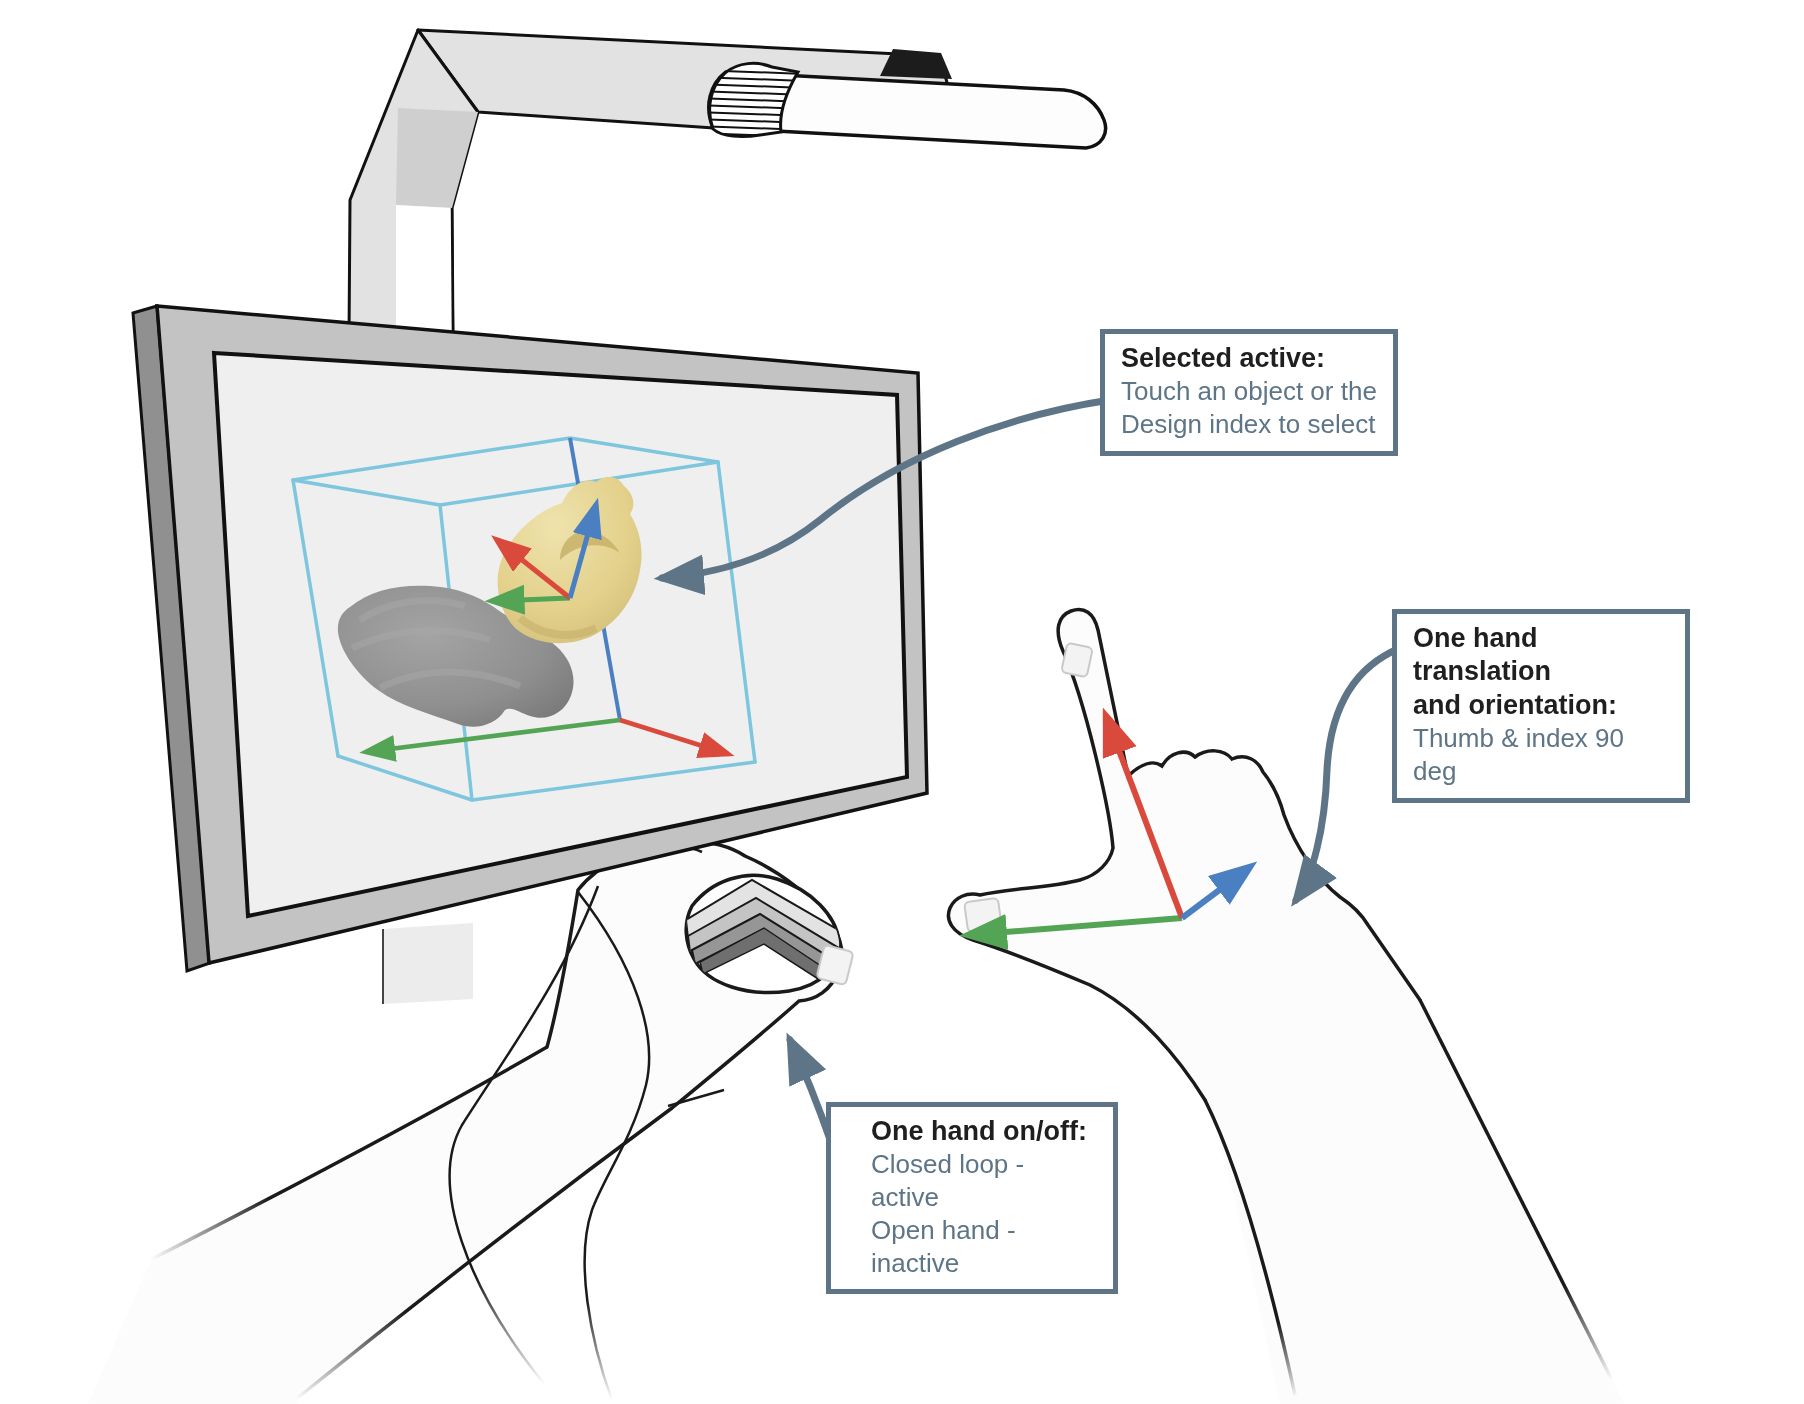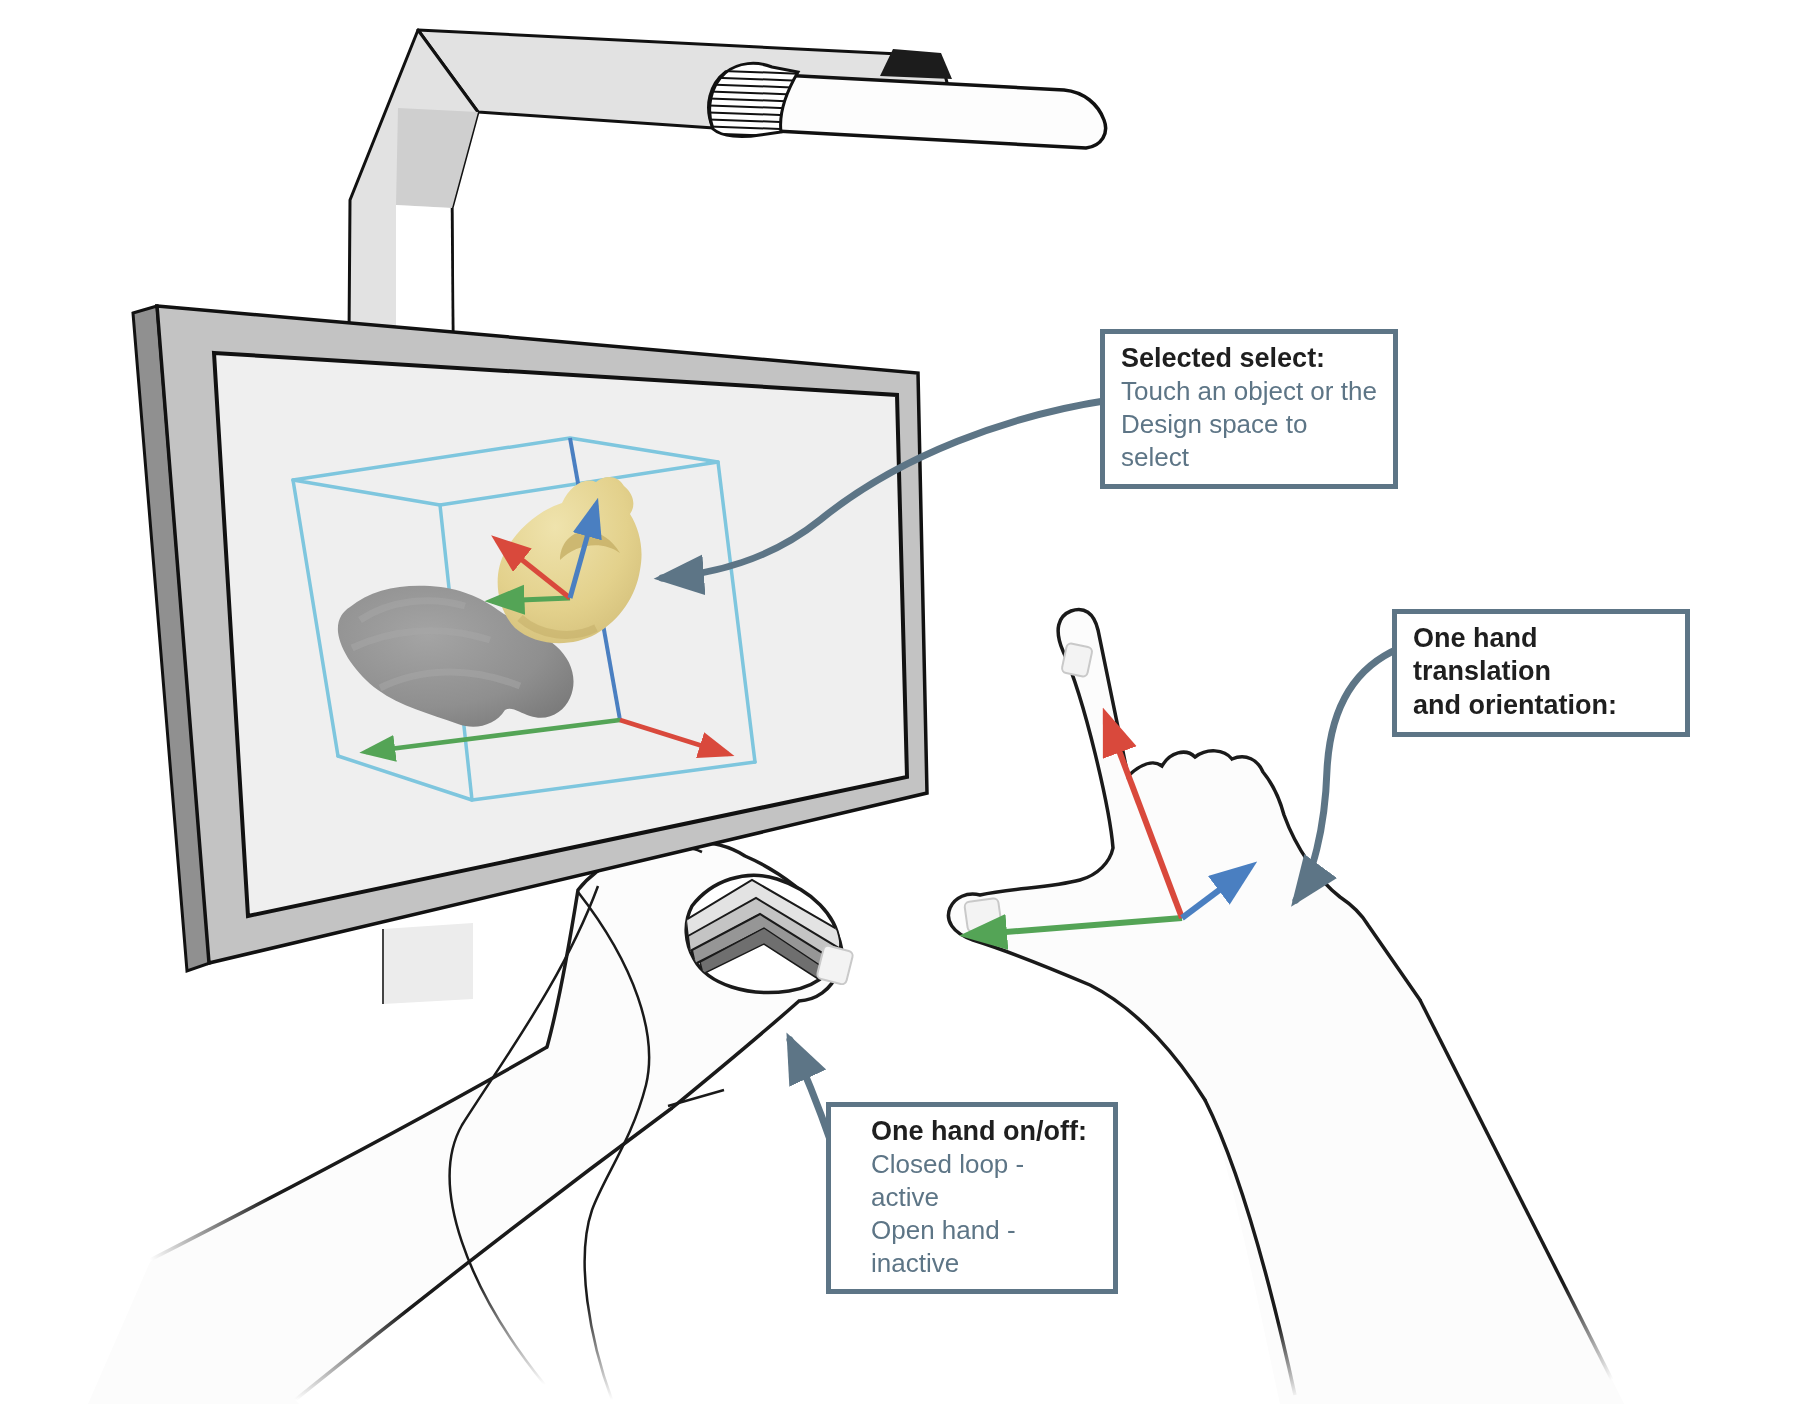--- a/index.html
+++ b/index.html
@@ -203,28 +203,29 @@
   </g>
 
   <g>
     <path class="connector" d="M1110,400 C1010,415 900,455 820,520 C770,560 715,574 662,578" marker-end="url(#mk-slate)"></path>
     <path class="connector" d="M1400,648 C1352,668 1330,710 1327,770 C1325,830 1312,878 1296,900" marker-end="url(#mk-slate)"></path>
     <path class="connector" d="M832,1145 C818,1105 804,1070 790,1040" marker-end="url(#mk-slate)"></path>
   </g>
 </svg>
 
 <div class="callout" style="left:1100px;top:329px;width:298px;">
-  <div class="title">Selected select:</div>
+  <div class="title">Selected active:</div>
   <div class="body">Touch an object or the</div>
-  <div class="body">Design space to select</div>
+  <div class="body">Design index to select</div>
 </div>
 
 <div class="callout" style="left:1392px;top:609px;width:298px;padding-left:16px;">
   <div class="title">One hand translation</div>
   <div class="title">and orientation:</div>
+  <div class="body">Thumb &amp; index 90 deg</div>
 </div>
 
 <div class="callout" style="left:826px;top:1102px;width:292px;padding-left:40px;">
   <div class="title">One hand on/off:</div>
   <div class="body">Closed loop - active</div>
   <div class="body">Open hand - inactive</div>
 </div>
 
 </div>
 

